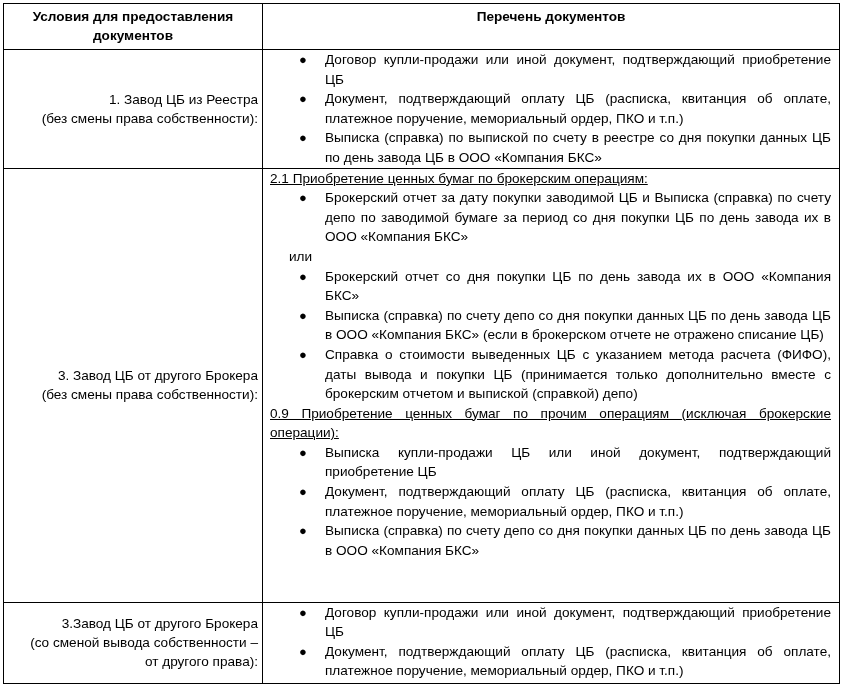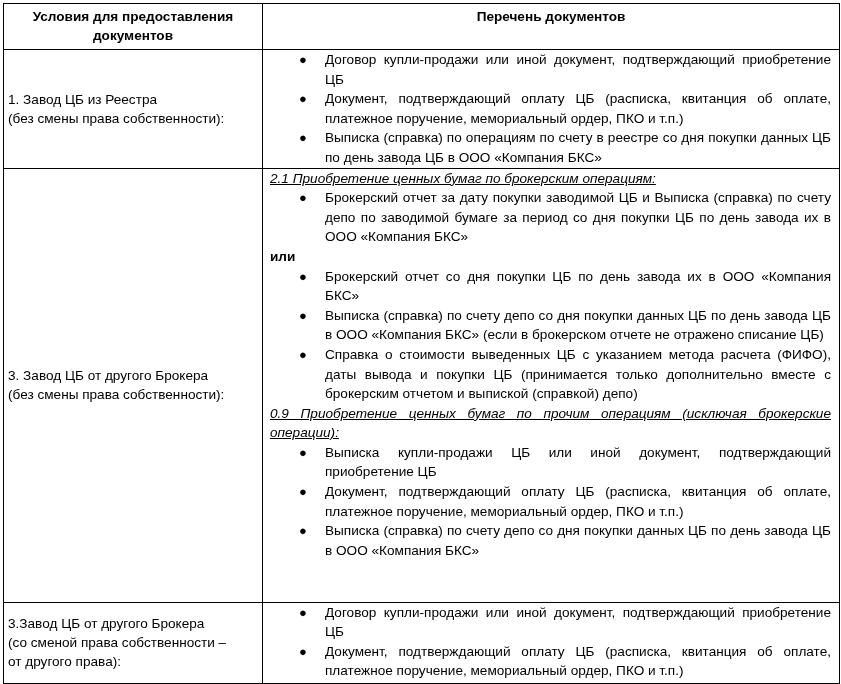--- a/index.html
+++ b/index.html
@@ -24,21 +24,21 @@
   .col-docs { width: 577px; }
   th {
     font-weight: bold;
     text-align: center;
     line-height: 19px;
     font-size: 13.6px;
   }
   th.h-cond { height: 42px; padding-top: 3px; margin-top: 16px; }
   th.h-docs { padding-top: 3px; margin-left: 24px; }
   td.cond {
-    text-align: left;
+    text-align: right;
     vertical-align: middle;
     line-height: 19px;
     padding: 0 4px;
   }
   td.docs { padding: 0 8px 0 7px; }
   ul.bl {
     list-style: none; margin: 0; padding: 0;
   }
   ul.bl li {
     position: relative;
@@ -47,23 +47,22 @@
     line-height: 19.6px;
   }
   ul.bl li .bullet {
     position: absolute; left: 29px; top: 0;
     font-size: 13px;
   }
   .sub-head {
     text-decoration: underline;
     line-height: 19.6px;
     text-align: justify;
-    font-style: italic;
   }
-  .or-word { font-weight: bold; line-height: 19.6px; }
+  .or-word { font-weight: normal; line-height: 19.6px; margin-left: 19px; }
   .row1 td { height: 117px; }
   .row2 td { height: 433px; }
   .row3 td { height: 80px; }
   .pad-top { padding-top: 1px; }
 </style>
 </head>
 <body>
 
 <table class="doc-table">
   <colgroup>
@@ -80,21 +79,21 @@
 
     <tr class="row1">
       <td class="cond">
         <div>1. Завод ЦБ из Реестра</div>
         <div>(без смены права собственности):</div>
       </td>
       <td class="docs pad-top">
         <ul class="bl">
           <li><span class="bullet">●</span><span>Договор купли-продажи или иной документ, подтверждающий приобретение ЦБ</span></li>
           <li><span class="bullet">●</span><span>Документ, подтверждающий оплату ЦБ (расписка, квитанция об оплате, платежное поручение, мемориальный ордер, ПКО и т.п.)</span></li>
-          <li><span class="bullet">●</span><span>Выписка (справка) по операциям по счету в реестре со дня покупки данных ЦБ по день завода ЦБ в ООО «Компания БКС»</span></li>
+          <li><span class="bullet">●</span><span>Выписка (справка) по выпиской по счету в реестре со дня покупки данных ЦБ по день завода ЦБ в ООО «Компания БКС»</span></li>
         </ul>
       </td>
     </tr>
 
     <tr class="row2">
       <td class="cond">
         <div>3. Завод ЦБ от другого Брокера</div>
         <div>(без смены права собственности):</div>
       </td>
       <td class="docs">
@@ -113,21 +112,21 @@
           <li><span class="bullet">●</span><span>Выписка купли-продажи ЦБ или иной документ, подтверждающий приобретение ЦБ</span></li>
           <li><span class="bullet">●</span><span>Документ, подтверждающий оплату ЦБ (расписка, квитанция об оплате, платежное поручение, мемориальный ордер, ПКО и т.п.)</span></li>
           <li><span class="bullet">●</span><span>Выписка (справка) по счету депо со дня покупки данных ЦБ по день завода ЦБ в ООО «Компания БКС»</span></li>
         </ul>
       </td>
     </tr>
 
     <tr class="row3">
       <td class="cond">
         <div>3.Завод ЦБ от другого Брокера</div>
-        <div>(со сменой права собственности –</div>
+        <div>(со сменой вывода собственности –</div>
         <div>от другого права):</div>
       </td>
       <td class="docs pad-top">
         <ul class="bl">
           <li><span class="bullet">●</span><span>Договор купли-продажи или иной документ, подтверждающий приобретение ЦБ</span></li>
           <li><span class="bullet">●</span><span>Документ, подтверждающий оплату ЦБ (расписка, квитанция об оплате, платежное поручение, мемориальный ордер, ПКО и т.п.)</span></li>
         </ul>
       </td>
     </tr>
   </tbody>

